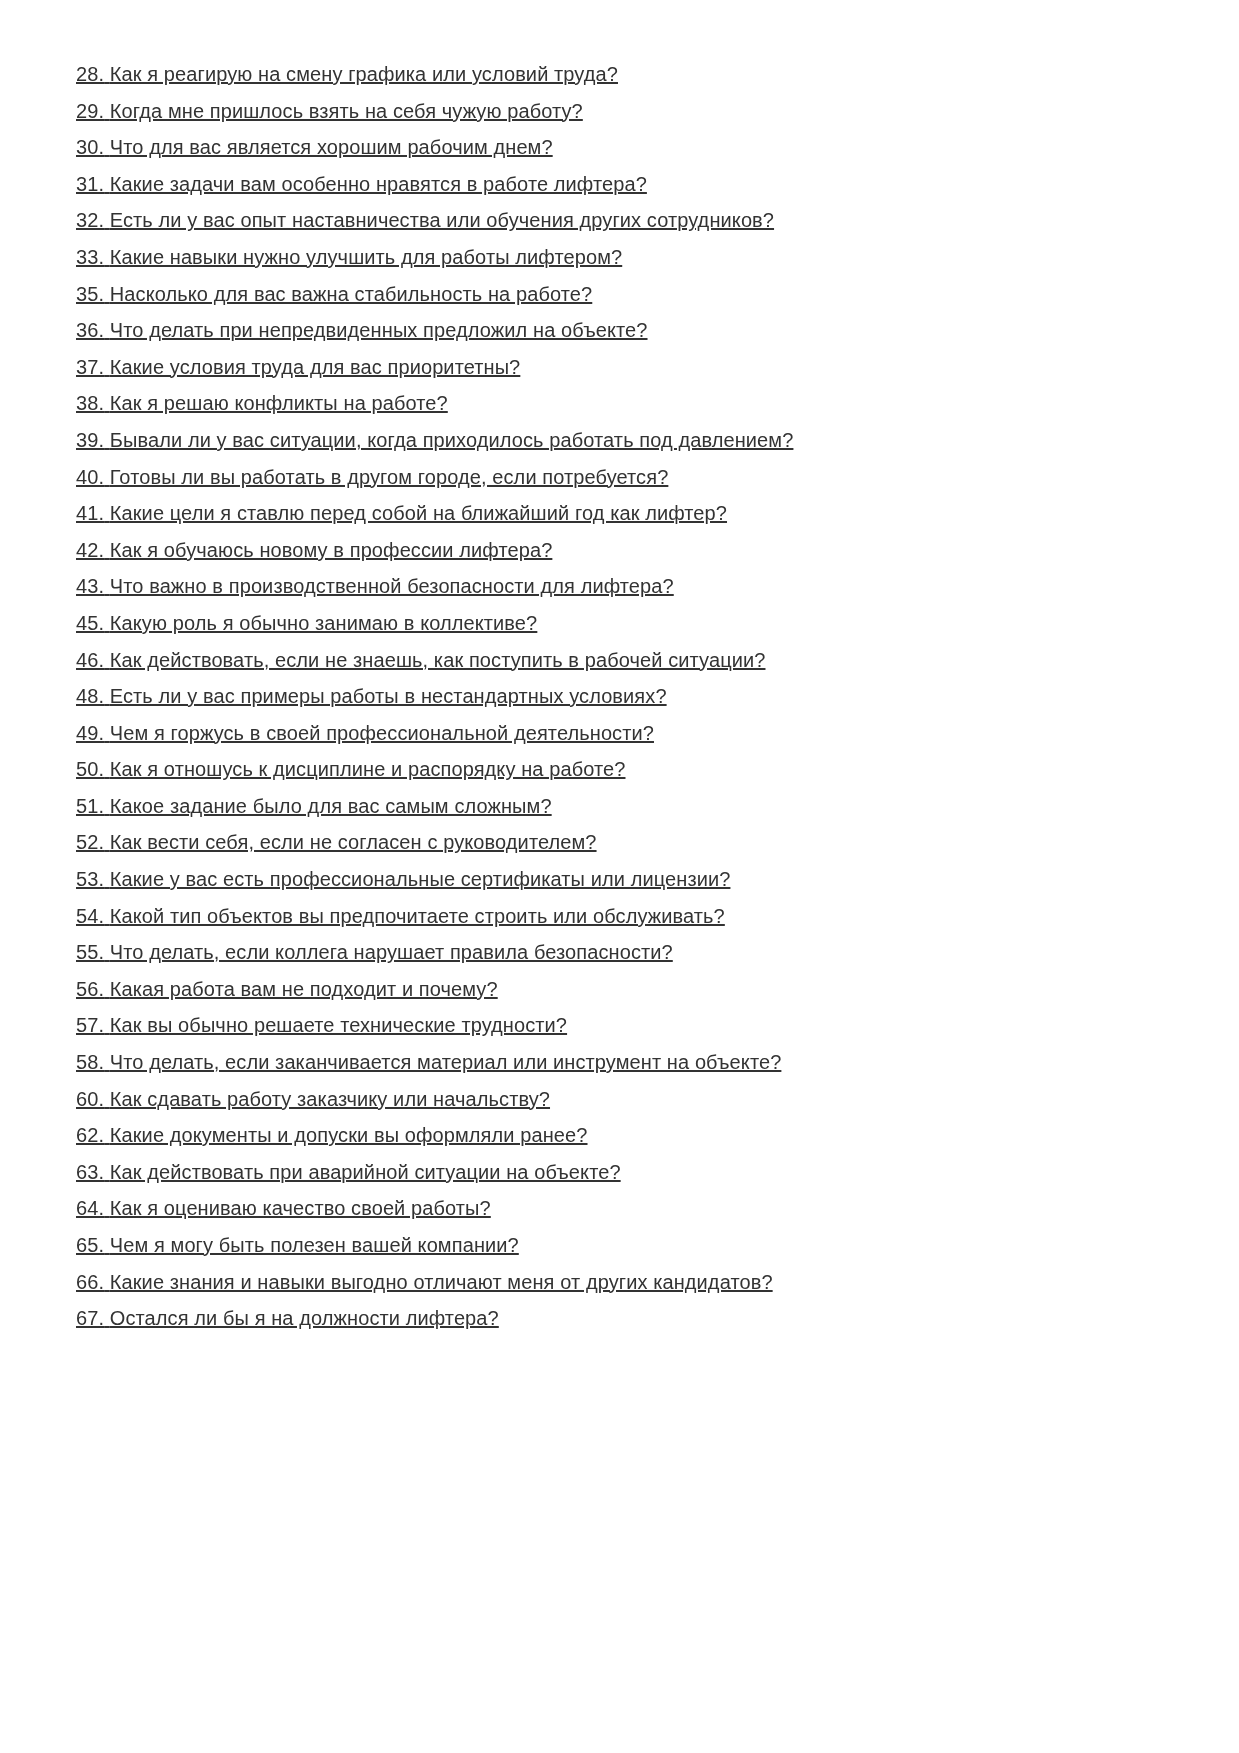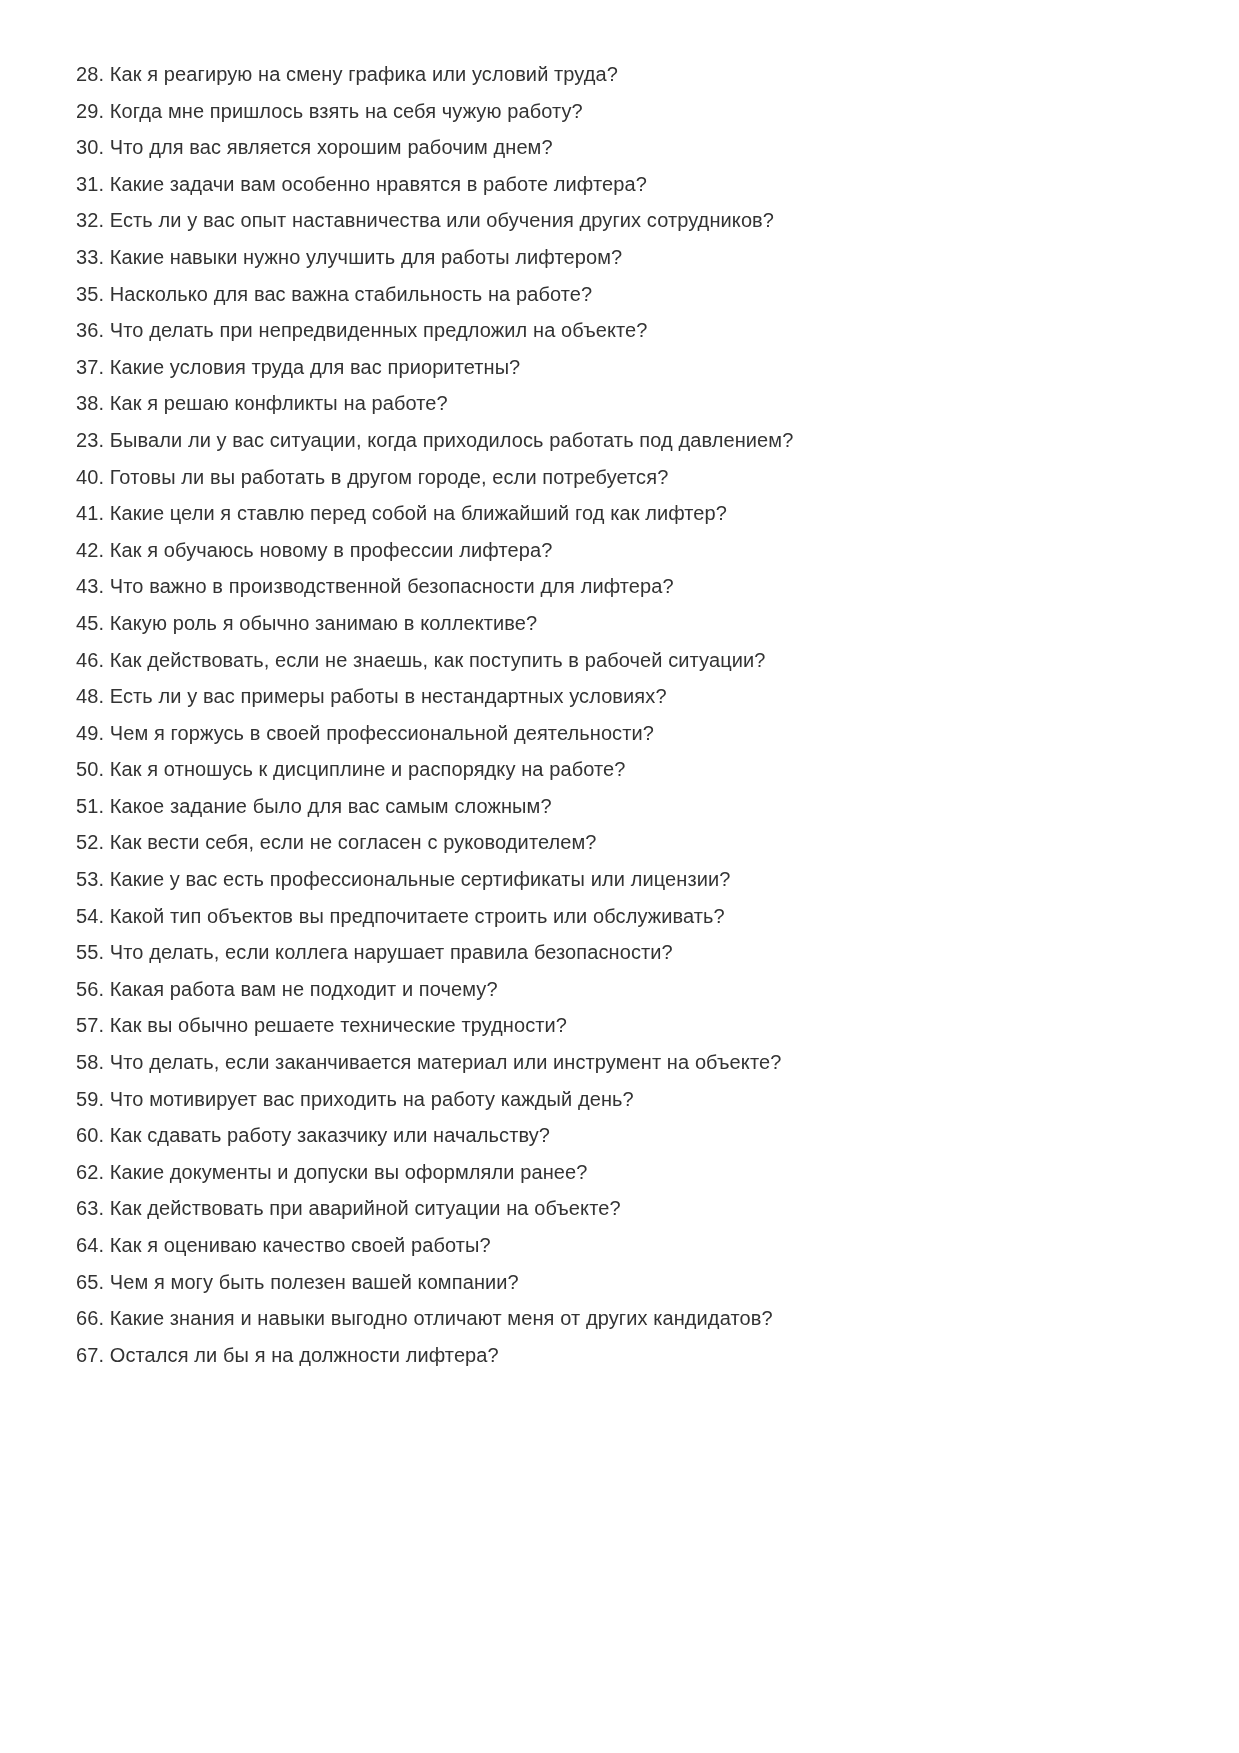--- a/index.html
+++ b/index.html
@@ -14,20 +14,21 @@
     overflow: hidden;
   }
   .page {
     box-sizing: border-box;
     width: 1239px;
     height: 1753px;
     background: #ffffff;
     padding: 56px 60px 0 76px;
     color: #333333;
     font-size: 20px;
+    text-decoration: underline;
   }
   .row {
     line-height: 36.6px;
     white-space: nowrap;
     letter-spacing: 0.1px;
   }
   .num {
     display: inline;
   }
 </style>
@@ -39,39 +40,38 @@
       <div class="row"><span class="num">28.</span> <span>Как я реагирую на смену графика или условий труда?</span></div>
       <div class="row"><span class="num">29.</span> <span>Когда мне пришлось взять на себя чужую работу?</span></div>
       <div class="row"><span class="num">30.</span> <span>Что для вас является хорошим рабочим днем?</span></div>
       <div class="row"><span class="num">31.</span> <span>Какие задачи вам особенно нравятся в работе лифтера?</span></div>
       <div class="row"><span class="num">32.</span> <span>Есть ли у вас опыт наставничества или обучения других сотрудников?</span></div>
       <div class="row"><span class="num">33.</span> <span>Какие навыки нужно улучшить для работы лифтером?</span></div>
       <div class="row"><span class="num">35.</span> <span>Насколько для вас важна стабильность на работе?</span></div>
       <div class="row"><span class="num">36.</span> <span>Что делать при непредвиденных предложил на объекте?</span></div>
       <div class="row"><span class="num">37.</span> <span>Какие условия труда для вас приоритетны?</span></div>
       <div class="row"><span class="num">38.</span> <span>Как я решаю конфликты на работе?</span></div>
-      <div class="row"><span class="num">23.</span> <span>Бывали ли у вас ситуации, когда приходилось работать под давлением?</span></div>
+      <div class="row"><span class="num">39.</span> <span>Бывали ли у вас ситуации, когда приходилось работать под давлением?</span></div>
       <div class="row"><span class="num">40.</span> <span>Готовы ли вы работать в другом городе, если потребуется?</span></div>
       <div class="row"><span class="num">41.</span> <span>Какие цели я ставлю перед собой на ближайший год как лифтер?</span></div>
       <div class="row"><span class="num">42.</span> <span>Как я обучаюсь новому в профессии лифтера?</span></div>
       <div class="row"><span class="num">43.</span> <span>Что важно в производственной безопасности для лифтера?</span></div>
       <div class="row"><span class="num">45.</span> <span>Какую роль я обычно занимаю в коллективе?</span></div>
       <div class="row"><span class="num">46.</span> <span>Как действовать, если не знаешь, как поступить в рабочей ситуации?</span></div>
       <div class="row"><span class="num">48.</span> <span>Есть ли у вас примеры работы в нестандартных условиях?</span></div>
       <div class="row"><span class="num">49.</span> <span>Чем я горжусь в своей профессиональной деятельности?</span></div>
       <div class="row"><span class="num">50.</span> <span>Как я отношусь к дисциплине и распорядку на работе?</span></div>
       <div class="row"><span class="num">51.</span> <span>Какое задание было для вас самым сложным?</span></div>
       <div class="row"><span class="num">52.</span> <span>Как вести себя, если не согласен с руководителем?</span></div>
       <div class="row"><span class="num">53.</span> <span>Какие у вас есть профессиональные сертификаты или лицензии?</span></div>
       <div class="row"><span class="num">54.</span> <span>Какой тип объектов вы предпочитаете строить или обслуживать?</span></div>
       <div class="row"><span class="num">55.</span> <span>Что делать, если коллега нарушает правила безопасности?</span></div>
       <div class="row"><span class="num">56.</span> <span>Какая работа вам не подходит и почему?</span></div>
       <div class="row"><span class="num">57.</span> <span>Как вы обычно решаете технические трудности?</span></div>
       <div class="row"><span class="num">58.</span> <span>Что делать, если заканчивается материал или инструмент на объекте?</span></div>
-      <div class="row"><span class="num">59.</span> <span>Что мотивирует вас приходить на работу каждый день?</span></div>
       <div class="row"><span class="num">60.</span> <span>Как сдавать работу заказчику или начальству?</span></div>
       <div class="row"><span class="num">62.</span> <span>Какие документы и допуски вы оформляли ранее?</span></div>
       <div class="row"><span class="num">63.</span> <span>Как действовать при аварийной ситуации на объекте?</span></div>
       <div class="row"><span class="num">64.</span> <span>Как я оцениваю качество своей работы?</span></div>
       <div class="row"><span class="num">65.</span> <span>Чем я могу быть полезен вашей компании?</span></div>
       <div class="row"><span class="num">66.</span> <span>Какие знания и навыки выгодно отличают меня от других кандидатов?</span></div>
       <div class="row"><span class="num">67.</span> <span>Остался ли бы я на должности лифтера?</span></div>
     </div>
 </main>
 

